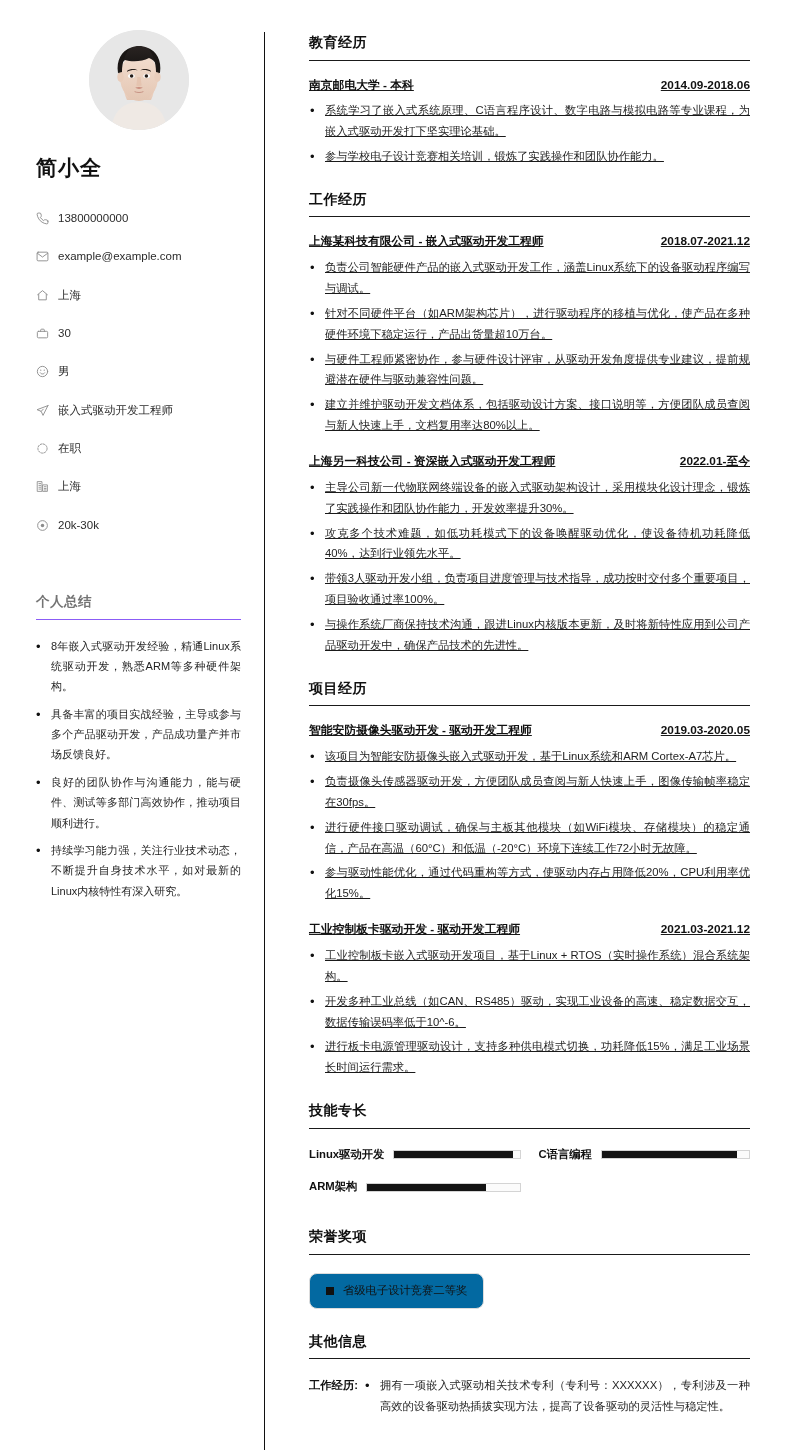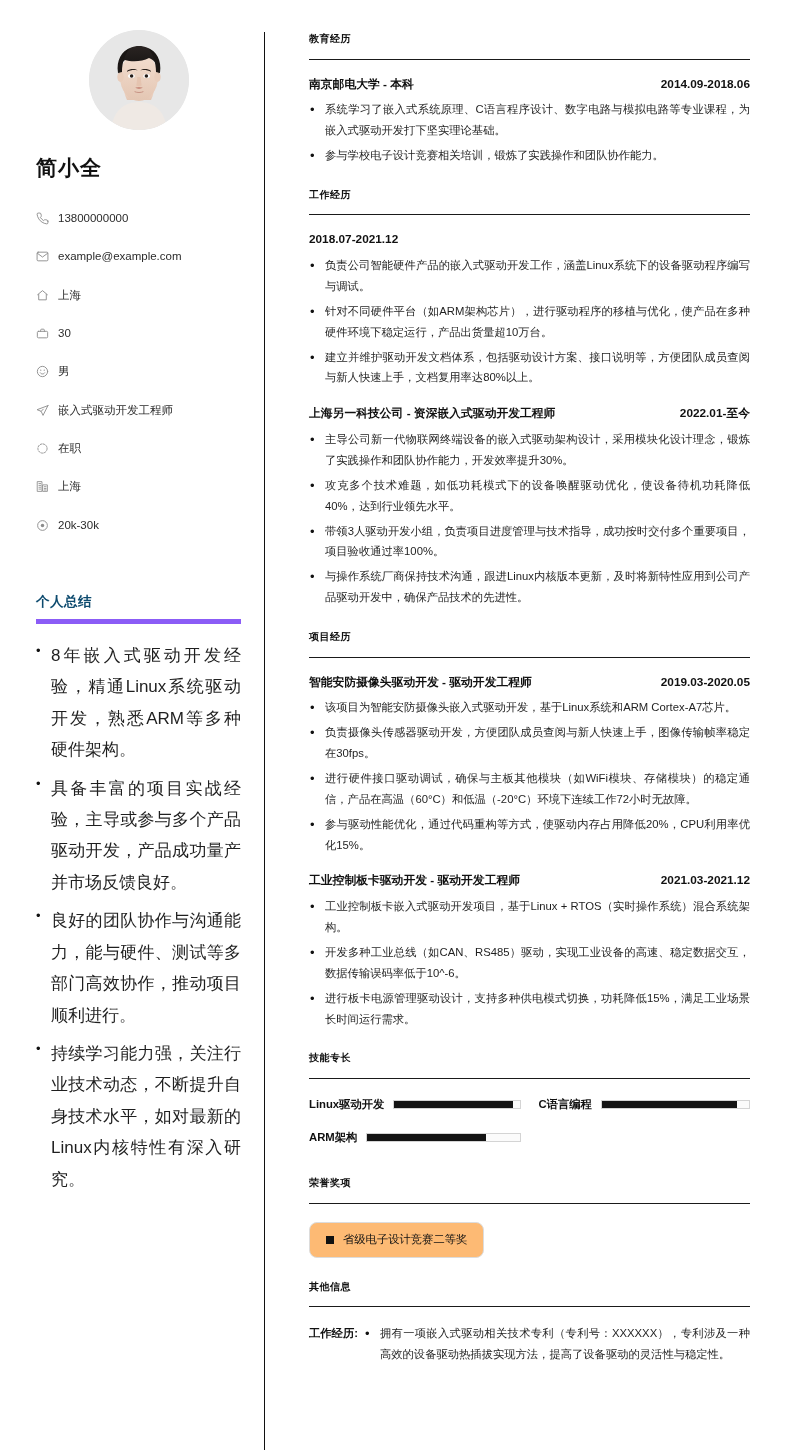--- a/index.html
+++ b/index.html
@@ -81,32 +81,32 @@
     color: #8c8c8c;
     margin-top: 1px;
   }
   .contact-icon svg { display: block; width: 13px; height: 13px; }
   .contact-text { word-break: break-all; }
 
   .side-section { margin-top: 58px; }
   .side-heading {
     font-size: 13.5px;
     font-weight: bold;
-    color: #0c4a6e;
+    color: #737373;
     padding-bottom: 5px;
-    border-bottom: 5px solid #8b5cf6;
+    border-bottom: 1px solid #8b5cf6;
     margin-bottom: 16px;
     letter-spacing: 0.5px;
   }
   .side-bullets { list-style: none; }
   .side-bullets li {
     position: relative;
     padding-left: 15px;
     margin-bottom: 7px;
-    font-size: 17px;
+    font-size: 11px;
     line-height: 1.85;
     color: #1f1f1f;
     text-align: justify;
   }
   .side-bullets li::before {
     content: "•";
     position: absolute;
     left: 0;
     top: -1px;
     font-size: 13px;
@@ -114,29 +114,29 @@
   }
 
   
   .main {
     flex: 1 1 auto;
     padding: 30px 44px 30px 44px;
     min-width: 0;
   }
   .section { margin-bottom: 20px; }
   .section-heading {
-    font-size: 10px;
-    font-weight: bold;
-    color: #111;
-    padding-bottom: 11px;
+    font-size: 14px;
+    font-weight: bold;
+    color: #111;
+    padding-bottom: 5px;
     border-bottom: 1px solid #1a1a1a;
     margin-bottom: 14px;
     letter-spacing: 0.5px;
   }
-  .entry { margin-bottom: 15px; }
+  .entry { margin-bottom: 15px; text-decoration: underline; }
   .entry-head {
     display: flex;
     justify-content: space-between;
     align-items: baseline;
     gap: 12px;
     margin-bottom: 5px;
   }
   .entry-title {
     font-size: 11.8px;
     font-weight: bold;
@@ -205,21 +205,21 @@
   .awards-row { display: flex; flex-wrap: wrap; gap: 10px; padding-top: 4px; }
   .award-pill {
     display: inline-flex;
     align-items: center;
     gap: 9px;
     border: 1px solid #dcdcdc;
     border-radius: 8px;
     padding: 7px 16px;
     font-size: 11.3px;
     color: #111;
-    background: #fdba74;
+    background: #0369a1;
   }
   .award-marker {
     width: 8px; height: 8px;
     background: #111;
     flex: 0 0 8px;
   }
 
   
   .other-row {
     display: flex;
@@ -420,25 +420,27 @@
           <li>参与学校电子设计竞赛相关培训，锻炼了实践操作和团队协作能力。</li>
         </ul>
       </div>
     </section>
 
     <section class="section">
       <h2 class="section-heading">工作经历</h2>
 
       <div class="entry">
         <div class="entry-head">
+          <span class="entry-title">上海某科技有限公司 - 嵌入式驱动开发工程师</span>
           <span class="entry-date">2018.07-2021.12</span>
         </div>
         <ul class="entry-bullets">
           <li>负责公司智能硬件产品的嵌入式驱动开发工作，涵盖Linux系统下的设备驱动程序编写与调试。</li>
           <li>针对不同硬件平台（如ARM架构芯片），进行驱动程序的移植与优化，使产品在多种硬件环境下稳定运行，产品出货量超10万台。</li>
+          <li>与硬件工程师紧密协作，参与硬件设计评审，从驱动开发角度提供专业建议，提前规避潜在硬件与驱动兼容性问题。</li>
           <li>建立并维护驱动开发文档体系，包括驱动设计方案、接口说明等，方便团队成员查阅与新人快速上手，文档复用率达80%以上。</li>
         </ul>
       </div>
 
       <div class="entry">
         <div class="entry-head">
           <span class="entry-title">上海另一科技公司 - 资深嵌入式驱动开发工程师</span>
           <span class="entry-date">2022.01-至今</span>
         </div>
         <ul class="entry-bullets">

